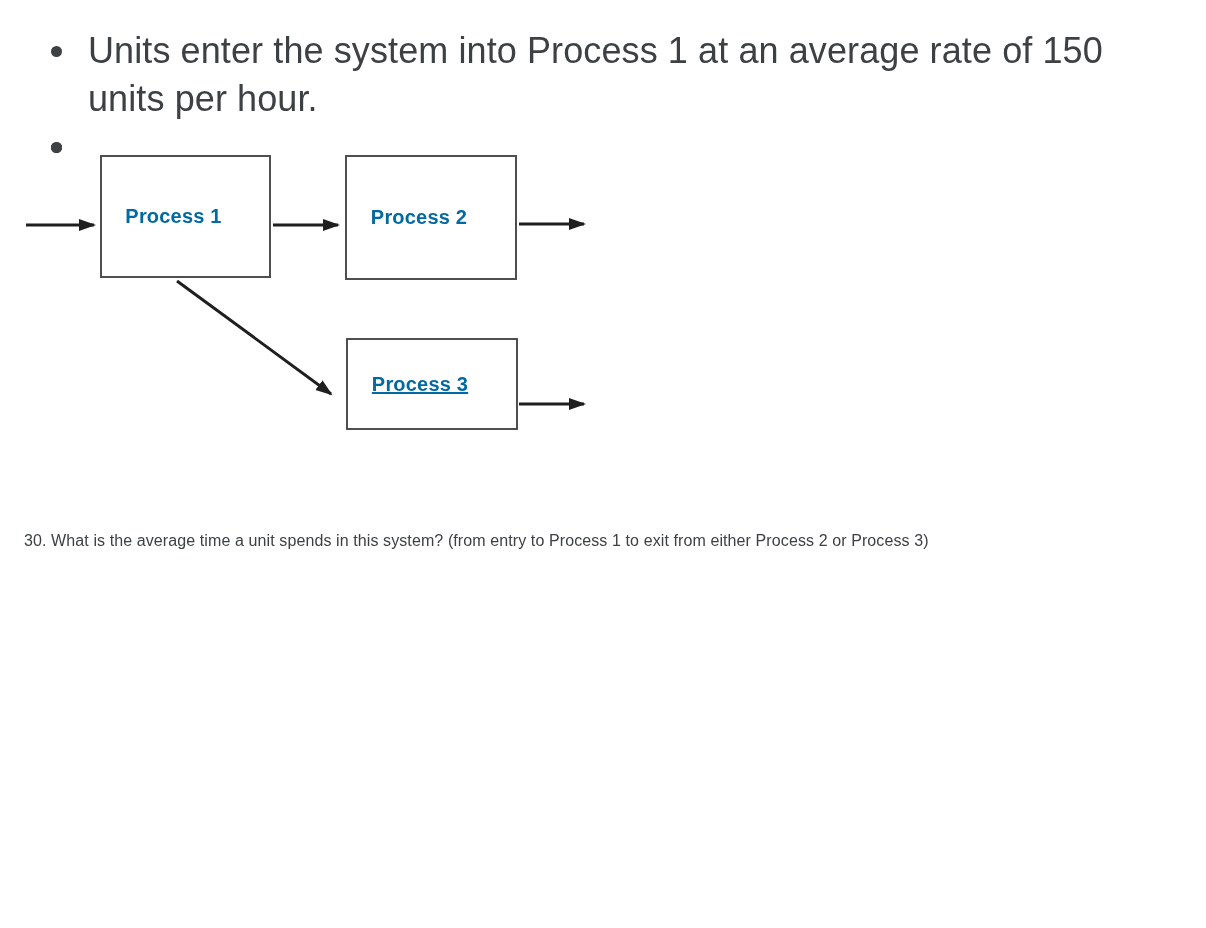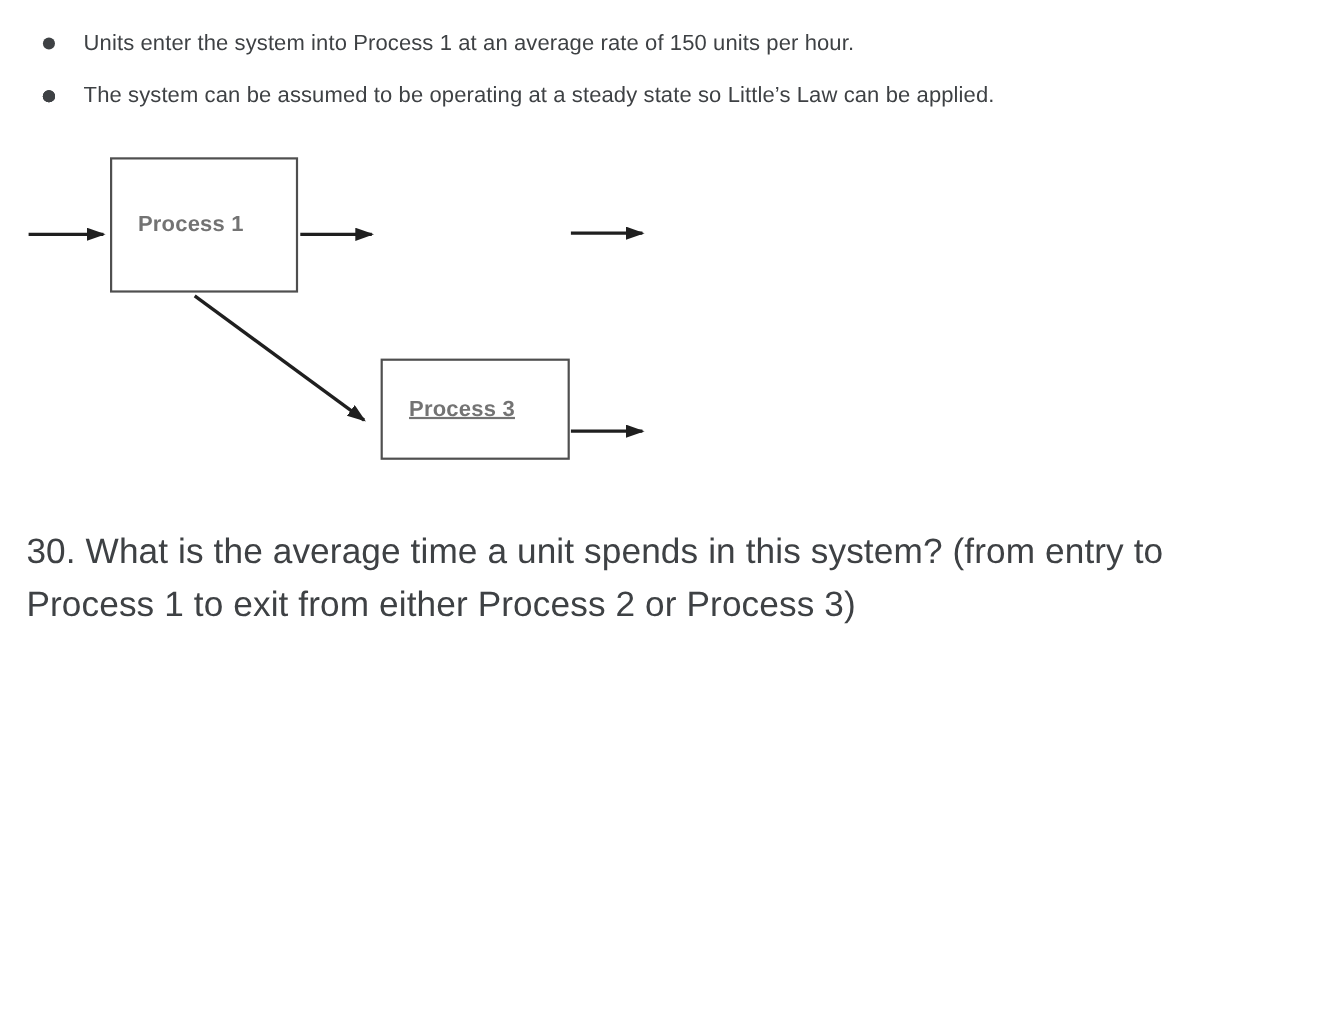--- a/index.html
+++ b/index.html
@@ -17,23 +17,23 @@
   }
   .page {
     position: relative;
     width: 1206px;
     height: 928px;
     padding: 15px 34px 0 24px;
   }
   
   .bullet-list {
     list-style: none;
-    margin: 0;
+    margin: 12px;
     padding: 0;
-    font-size: 20px;
+    font-size: 36px;
     line-height: 48px;
     letter-spacing: 0.1px;
   }
   .bullet-list li {
     position: relative;
     padding-left: 52px;
   }
   .bullet-dot {
     position: absolute;
     left: 15px;
@@ -56,31 +56,31 @@
   }
   .pbox {
     position: absolute;
     background: #ffffff;
     border: 2px solid #4f4f4f;
     display: flex;
     align-items: center;
     justify-content: center;
     font-size: 20px;
     font-weight: bold;
-    color: #737373;
+    color: #0369a1;
     letter-spacing: 0.2px;
   }
   .pbox span { transform: translateX(-12px); }
   .pbox.p1 { left: 76px;  top: 10px;  width: 171px; height: 123px; }
   .pbox.p2 { left: 321px; top: 10px;  width: 172px; height: 125px; }
   .pbox.p3 { left: 322px; top: 193px; width: 172px; height: 92px; text-decoration: underline; }
   
   .question {
-    margin: 12px 0 0 0;
-    font-size: 32px;
+    margin: 40px 0 0 0;
+    font-size: 16px;
     line-height: 48px;
     max-width: 1160px;
     letter-spacing: 0.1px;
   }
 </style>
 </head>
 <body>
 
 <div class="page">
 
@@ -88,42 +88,41 @@
     <li>
       <span class="bullet-dot"></span>
       <span>Units enter the system into Process 1 at an average rate of 150 units per hour.</span>
     </li>
     <li>
       <span class="bullet-dot"></span>
     </li>
     <li>
       <span class="bullet-dot"></span>
     </li>
-    <li>
-      <span class="bullet-dot"></span>
-      <span>The system can be assumed to be operating at a steady state so Little’s Law can be applied.</span>
-    </li>
   </ul>
 
   <div class="diagram">
     <svg width="620" height="332" viewBox="0 0 620 332">
       <defs>
         <marker id="ah" markerUnits="userSpaceOnUse" markerWidth="18" markerHeight="14" refX="15" refY="6" orient="auto">
           <path d="M0,0 L17,6 L0,12 Z" fill="#1f1f1f"></path>
         </marker>
       </defs>
       <line x1="2" y1="80" x2="70" y2="80" stroke="#1f1f1f" stroke-width="3" marker-end="url(#ah)"></line>
       <line x1="249" y1="80" x2="314" y2="80" stroke="#1f1f1f" stroke-width="3" marker-end="url(#ah)"></line>
       <line x1="495" y1="79" x2="560" y2="79" stroke="#1f1f1f" stroke-width="3" marker-end="url(#ah)"></line>
       <line x1="153" y1="136" x2="307" y2="249" stroke="#1f1f1f" stroke-width="3" marker-end="url(#ah)"></line>
       <line x1="495" y1="259" x2="560" y2="259" stroke="#1f1f1f" stroke-width="3" marker-end="url(#ah)"></line>
     </svg>
     <div class="pbox p1">
       <span>Process 1</span>
     </div>
+    <div class="pbox p2">
+      <span>Process 2</span>
+    </div>
     <div class="pbox p3">
       <span>Process 3</span>
     </div>
   </div>
 
   <p class="question">30. What is the average time a unit spends in this system? (from entry to Process 1 to exit from either Process 2 or Process 3)</p>
 
 </div>
 
 </body></html>

